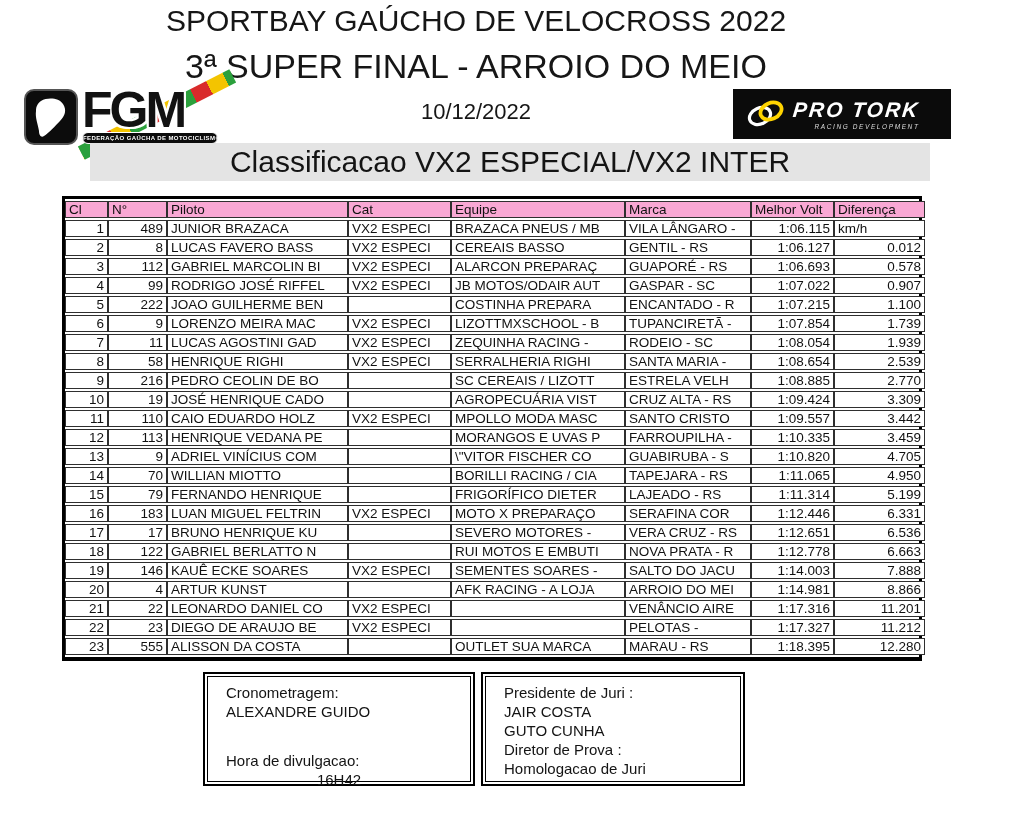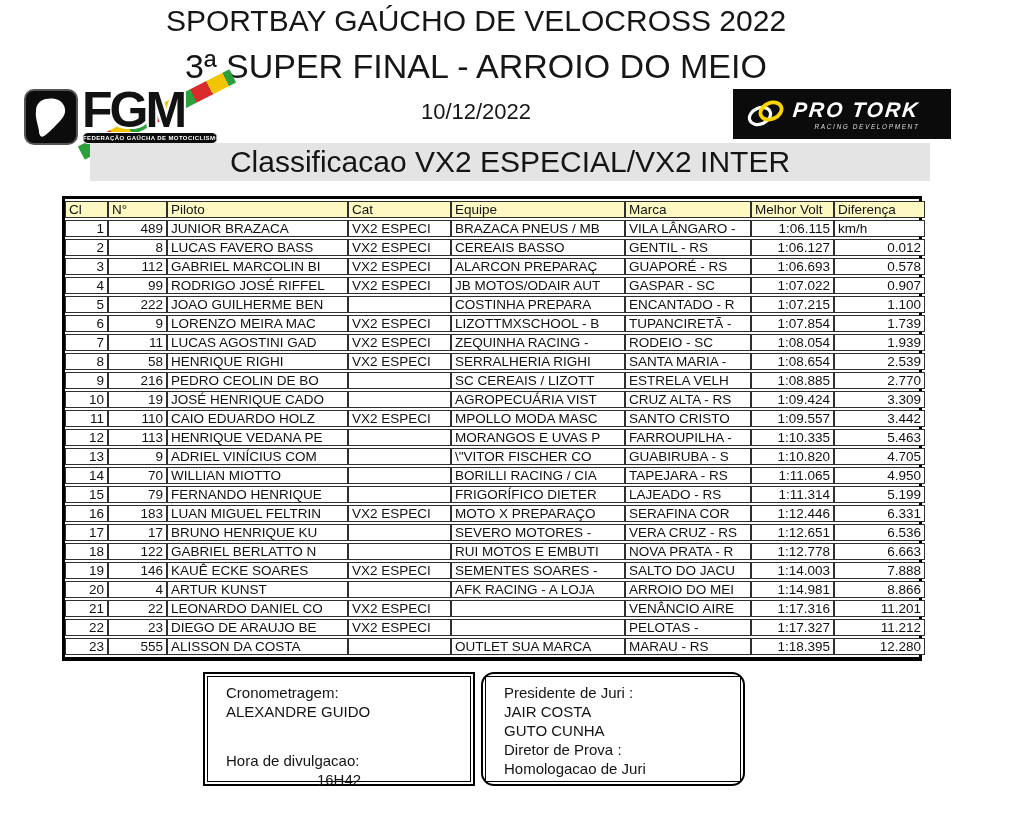--- a/index.html
+++ b/index.html
@@ -45,29 +45,29 @@
   
   .band { position:absolute; left:90px; top:143px; width:840px; height:38px; background:#e4e4e4;
     text-align:center; font-size:30px; line-height:38px; color:#141414; }
 
   
   .table-wrap { position:absolute; left:62px; top:196px; width:860px; border:3px solid #000;
     border-bottom-width:4px; background:#fff; }
   table { border-collapse:separate; border-spacing:0 2px; table-layout:fixed; width:100%; }
   th, td { border:1px solid #2f2f2f; font-size:13.5px; white-space:nowrap; overflow:hidden;
     padding:0 3px; font-weight:normal; }
-  th { background:#fef9c3; height:16px; text-align:left; }
+  th { background:#f9a8d4; height:16px; text-align:left; }
   td { height:15px; line-height:15px; text-align:left; background:#fff; }
   td.num { text-align:right; }
 
   
   .fbox { position:absolute; top:672px; height:114px; border:2px solid #000; padding:2px; background:#fff; }
   .fbox-inner { width:100%; height:100%; border:1px solid #000; padding:6px 18px; }
   .fbox.left-box  { left:203px; width:272px; }
-  .fbox.right-box { left:481px; width:264px;border-radius:13px; }
+  .fbox.right-box { left:481px; width:264px; }
   .fline { font-size:15px; line-height:19px; min-height:19px; color:#141414; white-space:nowrap; }
   .fline.spacer-top { margin-top:30px; }
   .fline.centered { text-align:center; }
 </style>
 </head>
 <body>
 
 <div class="page">
 
   <div class="title-wrap">
@@ -238,21 +238,21 @@
             <td class="num">3.442</td>
           </tr>
           <tr>
             <td class="num">12</td>
             <td class="num">113</td>
             <td>HENRIQUE VEDANA PE</td>
             <td></td>
             <td>MORANGOS E UVAS P</td>
             <td>FARROUPILHA -</td>
             <td class="num">1:10.335</td>
-            <td class="num">5.463</td>
+            <td class="num">3.459</td>
           </tr>
           <tr>
             <td class="num">13</td>
             <td class="num">9</td>
             <td>ADRIEL VINÍCIUS COM</td>
             <td></td>
             <td>\"VITOR FISCHER CO</td>
             <td>GUABIRUBA - S</td>
             <td class="num">1:10.820</td>
             <td class="num">4.705</td>

